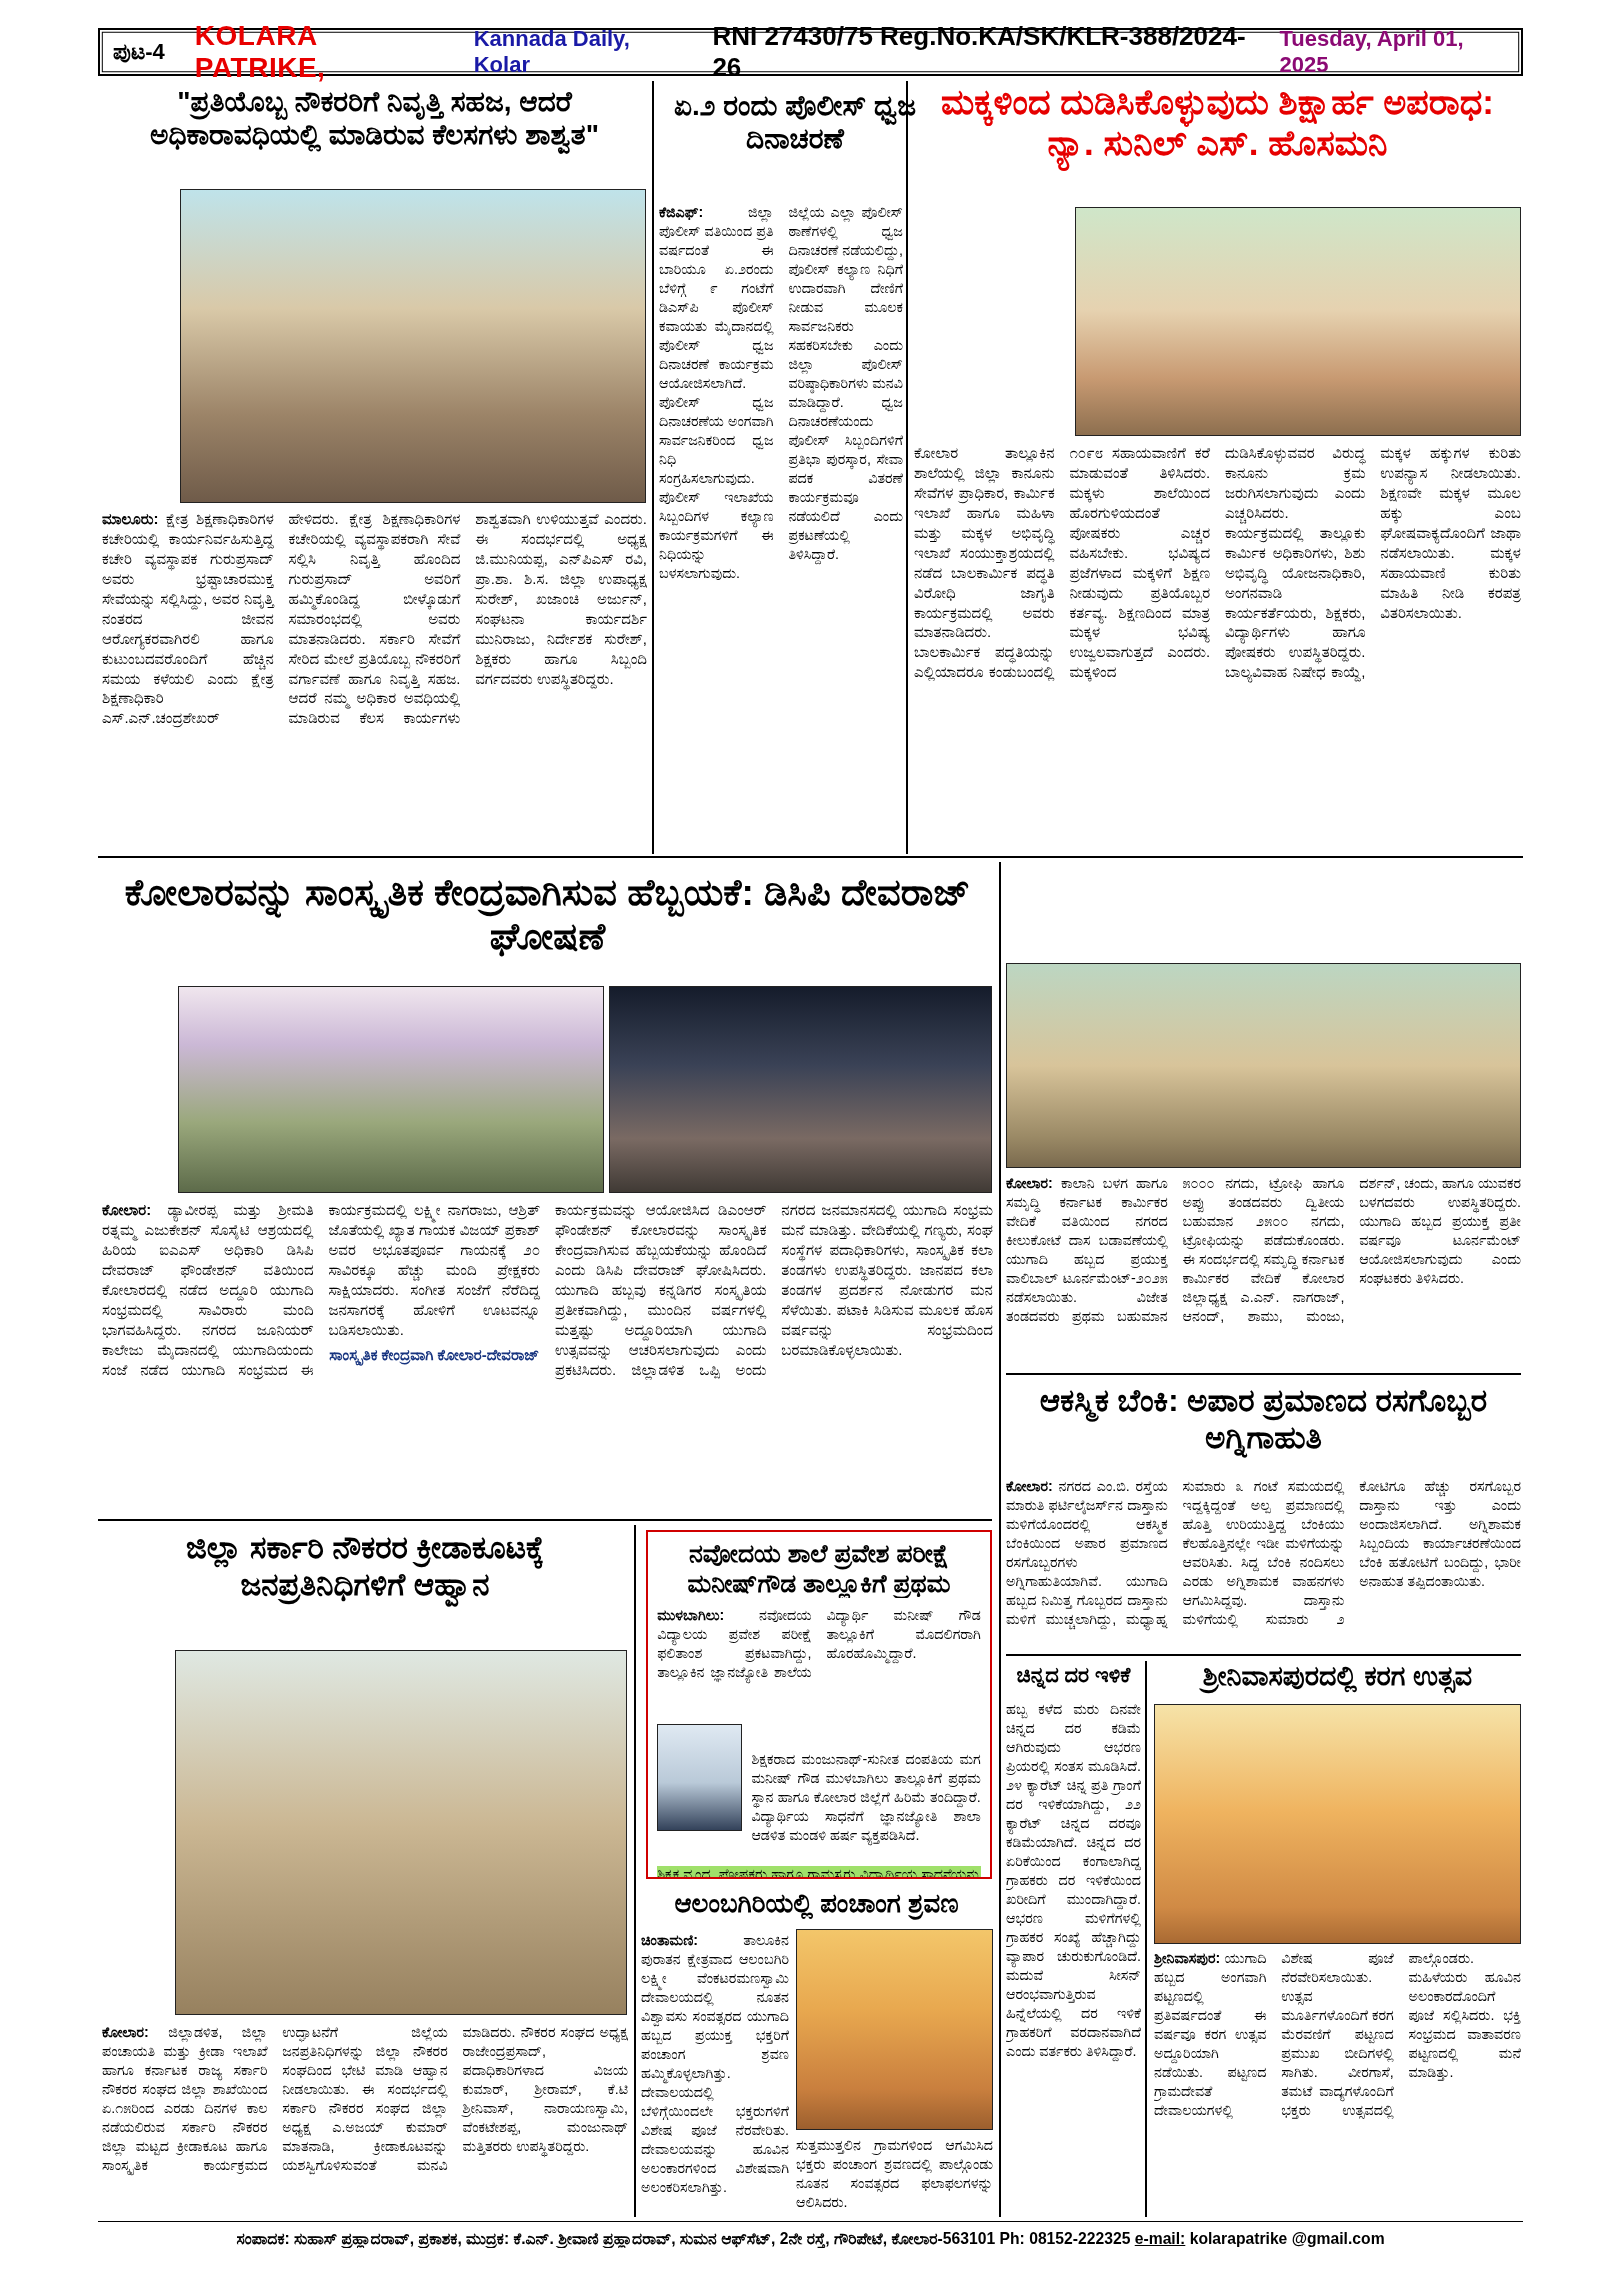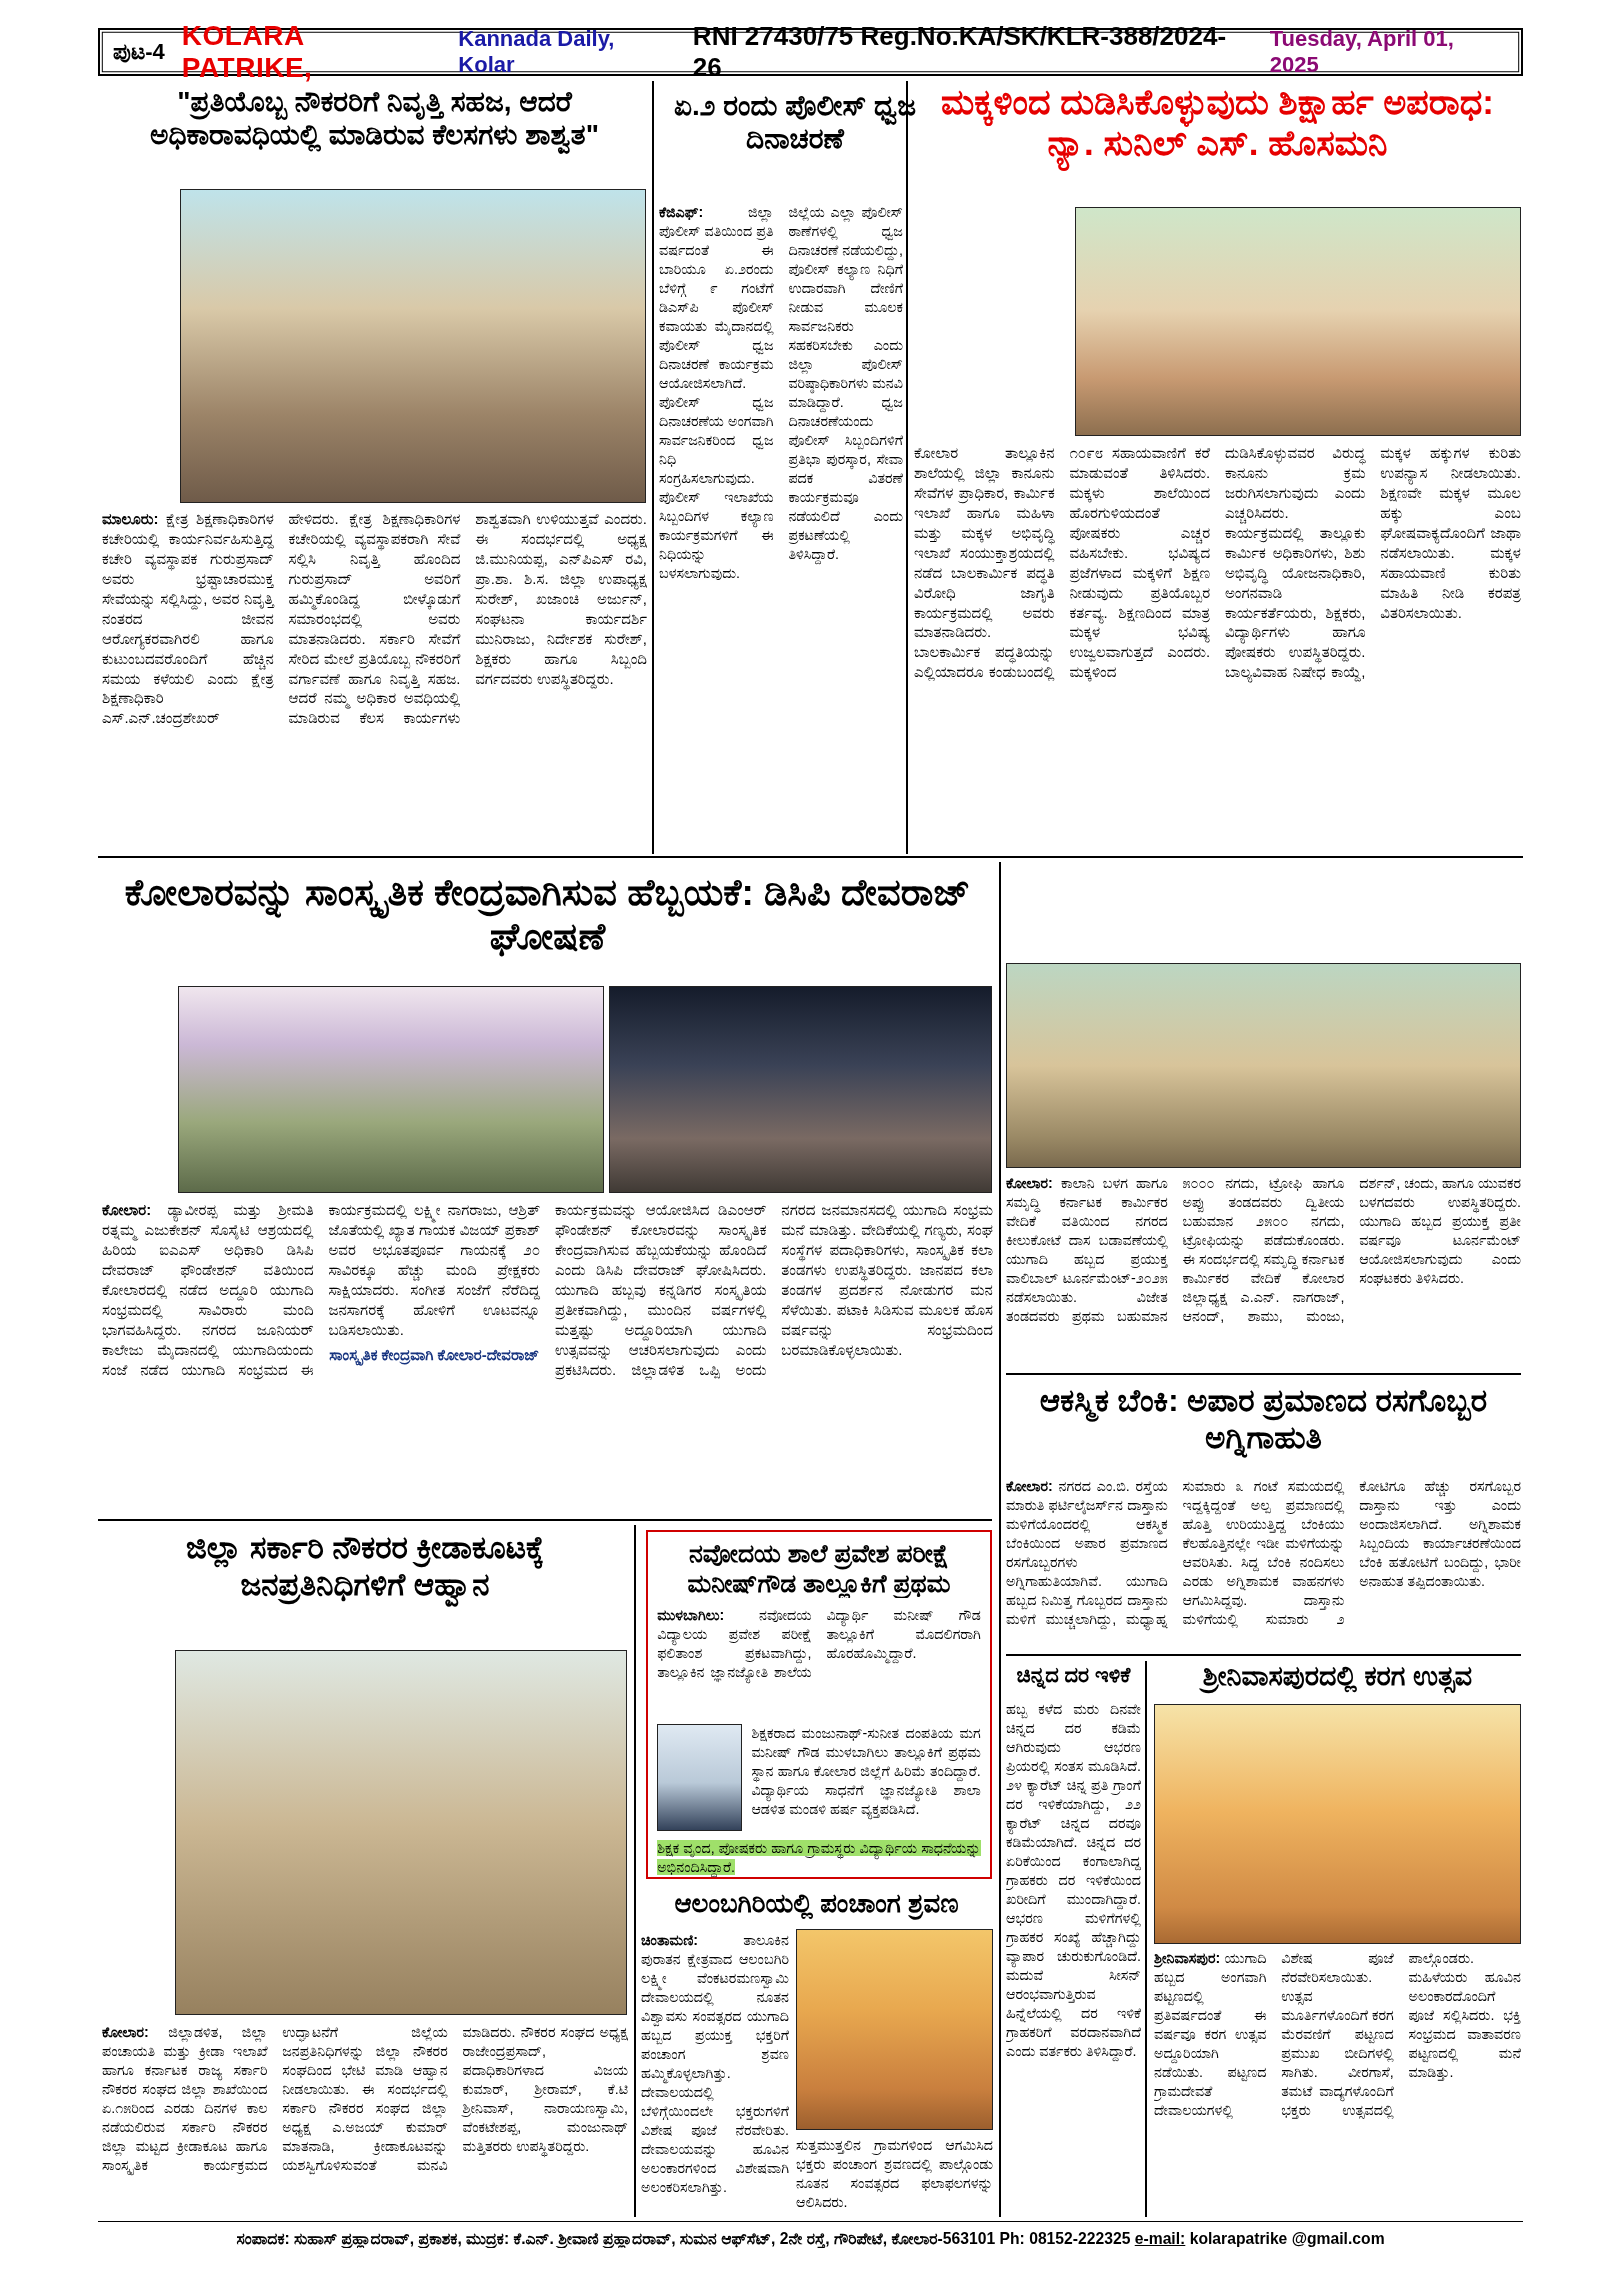--- a/index.html
+++ b/index.html
@@ -1,21 +1,21 @@
 <!DOCTYPE html>
 <html style="font-size:14.8px"><head>
 <meta charset="utf-8">
 <style>
   html,body{margin:0;padding:0;background:#e8e8e8;}
   #page{position:relative;width:1619px;height:2289px;background:#ffffff;
         font-family:"Liberation Sans","DejaVu Sans",sans-serif;color:#000;overflow:hidden;}
   .abs{position:absolute;}
   
   .masthead{border:2.8px solid #000;box-shadow:0 0 0 1.8px #fff inset,0 0 0 2.8px #000 inset;
-            display:flex;align-items:center;gap:17px;padding:0 13px;box-sizing:border-box;}
+            display:flex;align-items:center;gap:30px;padding:0 13px;box-sizing:border-box;}
   .masthead .pg{font-weight:bold;font-size:22px;}
   .masthead .brand{color:#e80000;font-weight:bold;font-size:28px;letter-spacing:0.5px;}
   .masthead .tag{color:#1a1aa6;font-weight:bold;font-size:22px;}
   .masthead .rni{font-weight:bold;font-size:26px;}
   .masthead .date{color:#8b0a74;font-weight:bold;font-size:22px;margin-left:auto;}
   
   .headline{font-weight:bold;text-align:center;line-height:1.18;overflow:hidden;}
   .hl-black{color:#000;}
   .hl-red{color:#e60000;}
   .subhead{display:block;font-weight:bold;color:#16337f;text-align:center;margin:5.5px 0;}
@@ -137,21 +137,21 @@
   <div class="abs vrule" style="left:634px;top:1525px;height:692px;"></div>
 
   <div class="abs redbox" style="left:646px;top:1530px;width:346px;height:349px;">
     <div class="headline hl-black" style="font-size:25px;margin-bottom:7.4px;">ನವೋದಯ ಶಾಲೆ ಪ್ರವೇಶ ಪರೀಕ್ಷೆ ಮನೀಷ್‌ಗೌಡ ತಾಲ್ಲೂಕಿಗೆ ಪ್ರಥಮ</div>
     <div class="body-text c2 small" style="height:111px;">
       <b>ಮುಳಬಾಗಿಲು:</b> 
       <span>ನವೋದಯ ವಿದ್ಯಾಲಯ ಪ್ರವೇಶ ಪರೀಕ್ಷೆ ಫಲಿತಾಂಶ ಪ್ರಕಟವಾಗಿದ್ದು, ತಾಲ್ಲೂಕಿನ ಜ್ಞಾನಜ್ಯೋತಿ ಶಾಲೆಯ ವಿದ್ಯಾರ್ಥಿ ಮನೀಷ್ ಗೌಡ ತಾಲ್ಲೂಕಿಗೆ ಮೊದಲಿಗರಾಗಿ ಹೊರಹೊಮ್ಮಿದ್ದಾರೆ.</span>
     </div>
     <div style="display:flex;gap:9.2px;margin-top:7.4px;">
       <div class="photo ph-student" style="width:85px;height:107px;flex:0 0 auto;"></div>
-      <div class="body-text small" style="height:107px;flex:1;">
+      <div class="body-text small" style="height:107px;flex:1;margin-top:26px;">
         <span>ಶಿಕ್ಷಕರಾದ ಮಂಜುನಾಥ್-ಸುನೀತ ದಂಪತಿಯ ಮಗ ಮನೀಷ್ ಗೌಡ ಮುಳಬಾಗಿಲು ತಾಲ್ಲೂಕಿಗೆ ಪ್ರಥಮ ಸ್ಥಾನ ಹಾಗೂ ಕೋಲಾರ ಜಿಲ್ಲೆಗೆ ಹಿರಿಮೆ ತಂದಿದ್ದಾರೆ. ವಿದ್ಯಾರ್ಥಿಯ ಸಾಧನೆಗೆ ಜ್ಞಾನಜ್ಯೋತಿ ಶಾಲಾ ಆಡಳಿತ ಮಂಡಳಿ ಹರ್ಷ ವ್ಯಕ್ತಪಡಿಸಿದೆ.</span>
       </div>
     </div>
     <div class="body-text small" style="margin-top:7.4px;height:55px;">
       <span class="highlight">ಶಿಕ್ಷಕ ವೃಂದ, ಪೋಷಕರು ಹಾಗೂ ಗ್ರಾಮಸ್ಥರು ವಿದ್ಯಾರ್ಥಿಯ ಸಾಧನೆಯನ್ನು ಅಭಿನಂದಿಸಿದ್ದಾರೆ.</span>
     </div>
   </div>
 
   <div class="abs headline hl-black" style="left:641px;top:1888px;width:351px;height:35px;font-size:26px;">ಆಲಂಬಗಿರಿಯಲ್ಲಿ ಪಂಚಾಂಗ ಶ್ರವಣ</div>
   <div class="abs body-text small" style="left:641px;top:1931px;width:148px;height:284px;">

